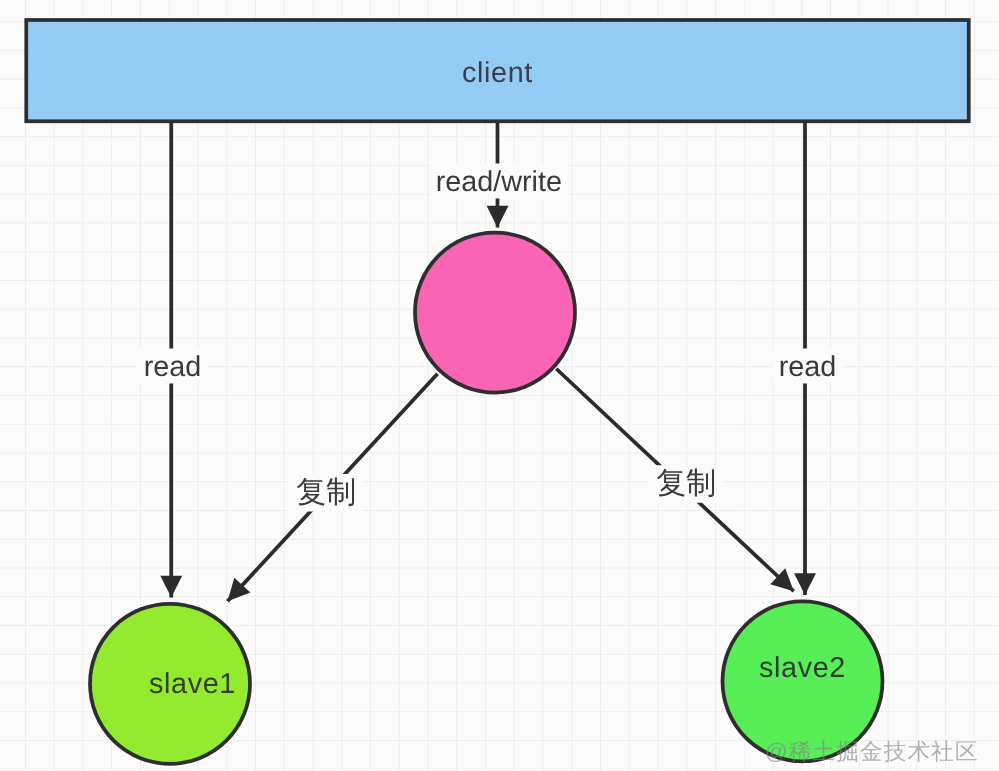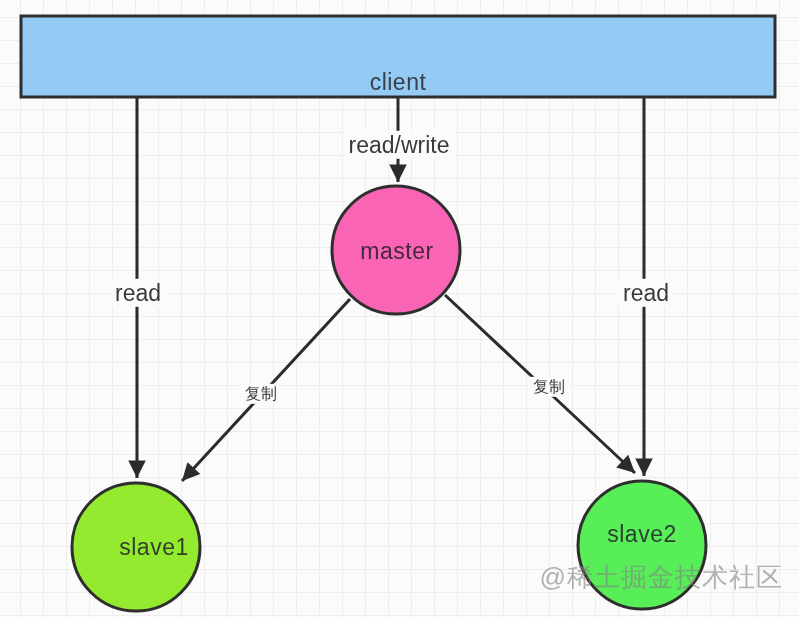--- a/index.html
+++ b/index.html
@@ -38,27 +38,27 @@
     position: absolute;
     transform: translate(-50%, -50%);
     background: #fbfbfb;
     color: #3a3a3a;
     font-size: 23px;
     line-height: 1.15;
     padding: 1px 5px;
     white-space: nowrap;
   }
   .edge-label.cn {
-    font-size: 16px;
+    font-size: 24px;
   }
   .watermark {
     position: absolute;
     right: 16px;
-    bottom: 22px;
-    font-size: 26px;
+    bottom: 4px;
+    font-size: 18px;
     color: rgba(130, 130, 130, 0.62);
     letter-spacing: 1px;
     white-space: nowrap;
     margin-top: 16px;
   }
 </style>
 </head>
 <body>
 
 <div class="canvas">
@@ -75,22 +75,21 @@
     <path d="M644,98 L644,476" stroke="#2b2b2b" stroke-width="3" fill="none" marker-end="url(#arrow)"></path>
     <path d="M350,299 L182,481" stroke="#2b2b2b" stroke-width="3" fill="none" marker-end="url(#arrow)"></path>
     <path d="M445,295 L635,473" stroke="#2b2b2b" stroke-width="3" fill="none" marker-end="url(#arrow)"></path>
 
     <rect x="21" y="16" width="754" height="81" stroke-width="3" stroke="#2e2e2e" fill="#93cbf5"></rect>
     <circle cx="396" cy="250" r="64" stroke-width="3" stroke="#2e2e2e" fill="#f965b4"></circle>
     <circle cx="136" cy="547" r="64" stroke-width="3" stroke="#2e2e2e" fill="#93ea2f"></circle>
     <circle cx="642" cy="545" r="64" stroke-width="3" stroke="#2e2e2e" fill="#58ee58"></circle>
   </svg>
 
-  <div class="node-label" style="left:398px; top:58px;margin-top:24px;">client</div>
-  <div class="node-label" style="left:397px; top:251px; color:#43273f;">master</div>
+  <div class="node-label" style="left:398px; top:58px;">client</div>
   <div class="node-label" style="left:154px; top:547px; color:#33402a;">slave1</div>
   <div class="node-label" style="left:642px; top:534px; color:#2b4030;">slave2</div>
 
   <div class="edge-label" style="left:399px; top:145px;">read/write</div>
   <div class="edge-label" style="left:138px; top:293px;">read</div>
   <div class="edge-label" style="left:646px; top:293px;">read</div>
   <div class="edge-label cn" style="left:261px; top:394px;">复制</div>
   <div class="edge-label cn" style="left:549px; top:387px;">复制</div>
 
   <div class="watermark">@稀土掘金技术社区</div>

